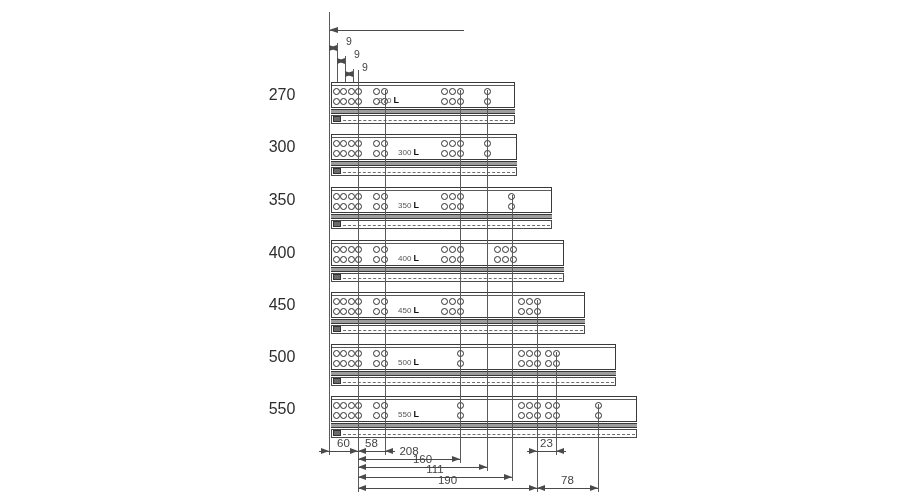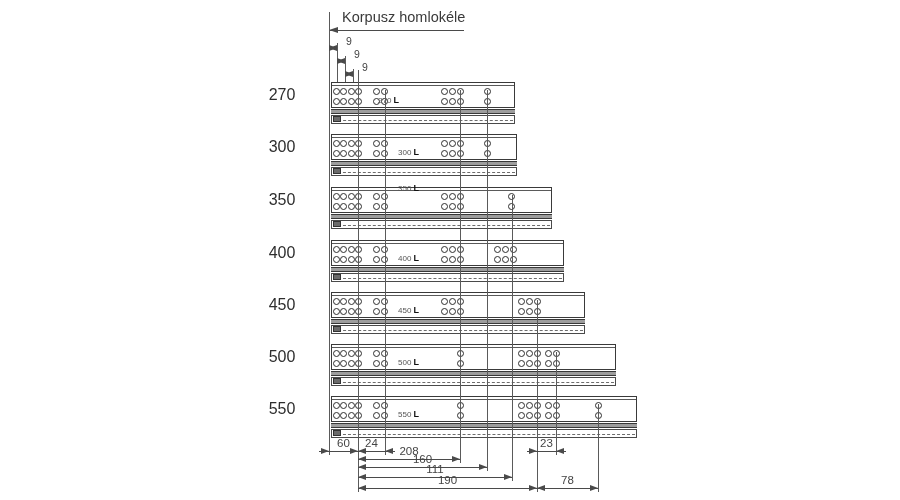--- a/index.html
+++ b/index.html
@@ -36,21 +36,20 @@
   .dim-label{position:absolute;font-size:11.5px;color:#444;white-space:nowrap;transform:translateX(-50%);}
   .dim-label.small{font-size:10.5px;}
   .arr{position:absolute;width:0;height:0;border-top:3px solid transparent;border-bottom:3px solid transparent;}
   .arr.r{border-left:8px solid #4a4a4a;}
   .arr.l{border-right:8px solid #4a4a4a;}
 </style>
 </head>
 <body>
 
 <div id="stage">
-  <div class="title">Korpusz homlokéle</div>
   <div class="title-underline"></div>
   <div class="title-arrow"></div>
   <div id="drawing">
       <div class="row-label" style="left: 252px; top: 86px;">270</div>
       <div class="slide-body" style="left: 331px; top: 82px; width: 184px; height: 26px;">
         <div class="inner-top"></div>
       </div>
       <div class="hole" style="left: 333px; top: 88px;"></div>
       <div class="hole" style="left: 333px; top: 98px;"></div>
       <div class="hole" style="left: 340px; top: 88px;"></div>
@@ -124,21 +123,21 @@
       <div class="hole" style="left: 381px; top: 193px;"></div>
       <div class="hole" style="left: 381px; top: 203px;"></div>
       <div class="hole" style="left: 441px; top: 193px;"></div>
       <div class="hole" style="left: 441px; top: 203px;"></div>
       <div class="hole" style="left: 449px; top: 193px;"></div>
       <div class="hole" style="left: 449px; top: 203px;"></div>
       <div class="hole" style="left: 457px; top: 193px;"></div>
       <div class="hole" style="left: 457px; top: 203px;"></div>
       <div class="hole" style="left: 508px; top: 193px;"></div>
       <div class="hole" style="left: 508px; top: 203px;"></div>
-      <div class="slide-text" style="left: 398px; top: 183px;"><span>350</span> <b>L</b></div>
+      <div class="slide-text" style="left: 398px; top: 200px;"><span>350</span> <b>L</b></div>
       <div class="rail" style="left: 331px; top: 214px; width: 221px;"></div>
       <div class="lower-box" style="left: 331px; top: 220px; width: 221px;">
         <div class="dash"></div>
         <div class="tab"></div>
       </div>
       <div class="row-label" style="left: 252px; top: 244px;">400</div>
       <div class="slide-body" style="left: 331px; top: 240px; width: 233px; height: 26px;">
         <div class="inner-top"></div>
       </div>
       <div class="hole" style="left: 333px; top: 246px;"></div>
@@ -299,21 +298,21 @@
       <div class="arr l" style="left: 345px; top: 71px;"></div>
       <div class="arr r" style="left: 345px; top: 71px;"></div>
       <div class="dim-label small" style="left: 362px; top: 61px; transform: none;">9</div>
       <div class="dim-line" style="left: 319px; top: 451px; width: 49px;"></div>
       <div class="arr r" style="left: 321px; top: 448px;"></div>
       <div class="arr l" style="left: 358px; top: 448px;"></div>
       <div class="dim-label" style="left: 343.5px; top: 437px;">60</div>
       <div class="dim-line" style="left: 348px; top: 451px; width: 47px;"></div>
       <div class="arr r" style="left: 350px; top: 448px;"></div>
       <div class="arr l" style="left: 385px; top: 448px;"></div>
-      <div class="dim-label" style="left: 371.5px; top: 437px;">24</div>
+      <div class="dim-label" style="left: 371.5px; top: 437px;">58</div>
       <div class="dim-line" style="left: 527px; top: 451px; width: 39px;"></div>
       <div class="arr r" style="left: 529px; top: 448px;"></div>
       <div class="arr l" style="left: 556px; top: 448px;"></div>
       <div class="dim-label" style="left: 546.5px; top: 437px;">23</div>
       <div class="dim-line" style="left: 358px; top: 459px; width: 102px;"></div>
       <div class="arr l" style="left: 358px; top: 456px;"></div>
       <div class="arr r" style="left: 452px; top: 456px;"></div>
       <div class="dim-label" style="left: 409px; top: 445px;">208</div>
       <div class="dim-line" style="left: 358px; top: 467px; width: 129px;"></div>
       <div class="arr l" style="left: 358px; top: 464px;"></div>

